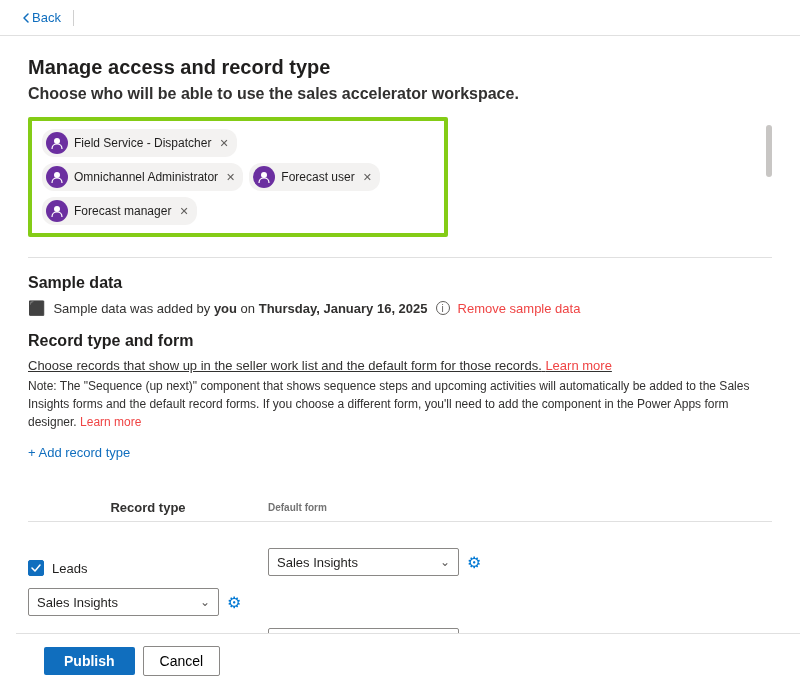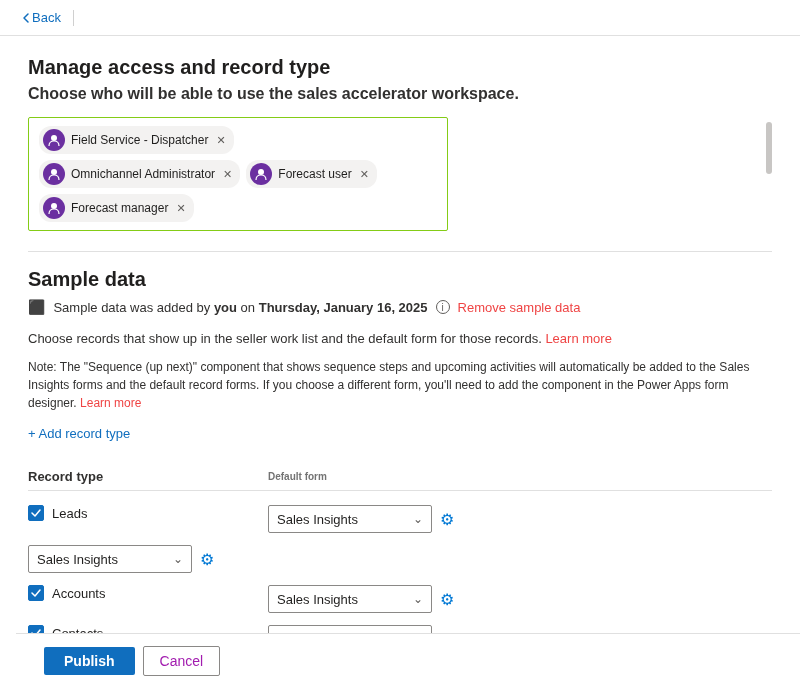--- a/index.html
+++ b/index.html
@@ -52,21 +52,21 @@
 
     .page-subtitle {
       font-size: 16px;
       color: #323130;
       margin-bottom: 14px;
       font-weight: 600;
     }
 
     
     .roles-container {
-      border: 1px solid #84cc16;
+      border: 4px solid #84cc16;
       border-radius: 2px;
       padding: 8px 10px;
       min-height: 80px;
       width: 420px;
       margin-bottom: 20px;
       display: flex;
       flex-wrap: wrap;
       gap: 6px;
       align-content: flex-start;
     }
@@ -105,21 +105,21 @@
 
     
     .section-divider {
       border: none;
       border-top: 1px solid #e0e0e0;
       margin: 4px 0 16px 0;
     }
 
     
     .section-title {
-      font-size: 20px;
+      font-size: 16px;
       font-weight: 600;
       color: #201f1e;
       margin-bottom: 8px;
     }
 
     .sample-data-row {
       display: flex;
       align-items: center;
       gap: 8px;
       font-size: 13px;
@@ -157,73 +157,75 @@
     }
 
     
     .record-type-section {
       margin-top: 16px;
     }
 
     .record-type-desc {
       font-size: 13px;
       color: #323130;
-      margin-bottom: 12px;
+      margin-bottom: 4px;
+      text-decoration: underline;
     }
 
     .record-type-note {
       font-size: 12px;
       color: #323130;
       margin-bottom: 12px;
       line-height: 1.5;
     }
 
     .add-record-btn {
       display: flex;
       align-items: center;
       gap: 4px;
       color: #106ebe;
       font-size: 13px;
       background: none;
       border: none;
       cursor: pointer;
       padding: 2px 0;
+      margin-bottom: 32px;
+      text-align: center;
+    }
+
+    
+    .record-table {
+      width: 100%;
+    }
+
+    .table-header {
+      display: flex;
+      align-items: center;
+      padding: 6px 0;
+      border-bottom: 1px solid #e0e0e0;
       margin-bottom: 20px;
       text-align: center;
     }
 
-    
-    .record-table {
-      width: 100%;
-    }
-
-    .table-header {
-      display: flex;
-      align-items: center;
-      padding: 6px 0;
-      border-bottom: 1px solid #e0e0e0;
-      margin-bottom: 8px;
-    }
-
     .col-record-type {
       width: 240px;
       font-size: 13px;
       font-weight: 600;
       color: #323130;
     }
 
     .col-default-form {
       font-size: 10px;
       font-weight: 600;
       color: #737373;
     }
 
     .table-row {
       display: flex;
-      align-items: flex-start;
+      align-items: flex-end;
       padding: 6px 0;
     }
 
     .row-record-type {
       width: 240px;
       display: flex;
       align-items: center;
       gap: 8px;
     }
 
@@ -250,21 +252,21 @@
       color: #201f1e;
     }
 
     .row-form {
       display: flex;
       align-items: center;
       gap: 8px;
     }
 
     .form-select {
-      width: 164px;
+      width: 191px;
       height: 28px;
       border: 1px solid #8a8886;
       border-radius: 2px;
       padding: 0 8px;
       font-size: 13px;
       color: #201f1e;
       background: white;
       cursor: pointer;
       display: flex;
       align-items: center;
@@ -307,21 +309,21 @@
       border: none;
       border-radius: 2px;
       padding: 6px 20px;
       font-size: 14px;
       font-weight: 600;
       cursor: pointer;
     }
 
     .btn-secondary {
       background: white;
-      color: #a21caf;
+      color: #000000;
       border: 1px solid #8a8886;
       border-radius: 2px;
       padding: 6px 16px;
       font-size: 14px;
       cursor: pointer;
     }
   </style>
 </head>
 <body>
 
@@ -397,20 +399,21 @@
       <span class="sample-data-icon">⬛</span>
       <span class="sample-data-text">
         Sample data was added by <strong>you</strong> on <strong>Thursday, January 16, 2025</strong>
       </span>
       <span class="info-icon">i</span>
       <a class="link">Remove sample data</a>
     </div>
   </div>
 
   <div class="record-type-section">
+    <div class="section-title">Record type and form</div>
     <p class="record-type-desc">
       <span>Choose records that show up in the seller work list and the default form for those records.</span>
       <a class="link">Learn more</a>
     </p>
     <p class="record-type-note">
       <span>Note: The "Sequence (up next)" component that shows sequence steps and upcoming activities will automatically be added to the Sales Insights forms and the default record forms. If you choose a different form, you'll need to add the component in the Power Apps form designer.</span>
       <a class="link">Learn more</a>
     </p>
 
     <button class="add-record-btn">

